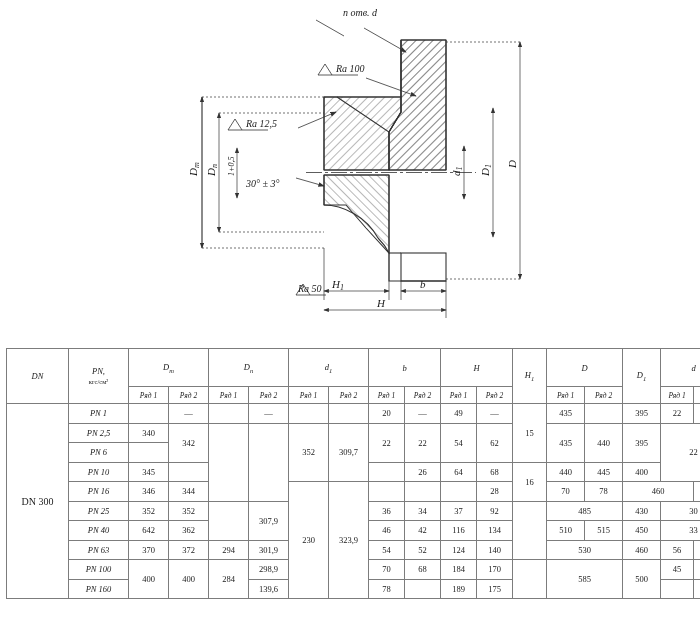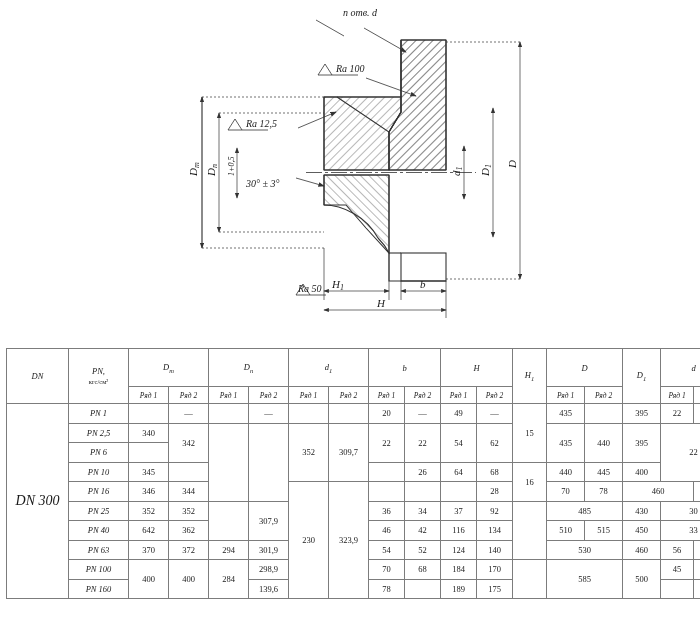--- a/index.html
+++ b/index.html
@@ -12,21 +12,21 @@
 
   
   #table-area{position:absolute;left:6px;top:348px;width:688px;height:284px;}
   table.spec{border-collapse:collapse;width:688px;table-layout:fixed;font-size:8.5px;}
   table.spec td,table.spec th{border:1px solid #7c7c7c;text-align:center;vertical-align:middle;padding:0;font-weight:normal;}
   table.spec th{font-style:italic;}
   .hdr-main{height:38px;}
   .hdr-sub{height:17px;font-size:7.5px;font-style:normal;}
   .row{height:19.5px;}
   .pn-cell{font-style:italic;text-align:center;}
-  .dn-cell{font-style:italic;font-size:14px;}
+  .dn-cell{font-size:10px;}
   .unit{font-size:6.5px;font-style:normal;}
   sub{font-size:6.5px;}
   i{font-style:italic;}
 </style>
 </head>
 <body>
 
 <div id="wrap">
 
   <div id="drawing">

